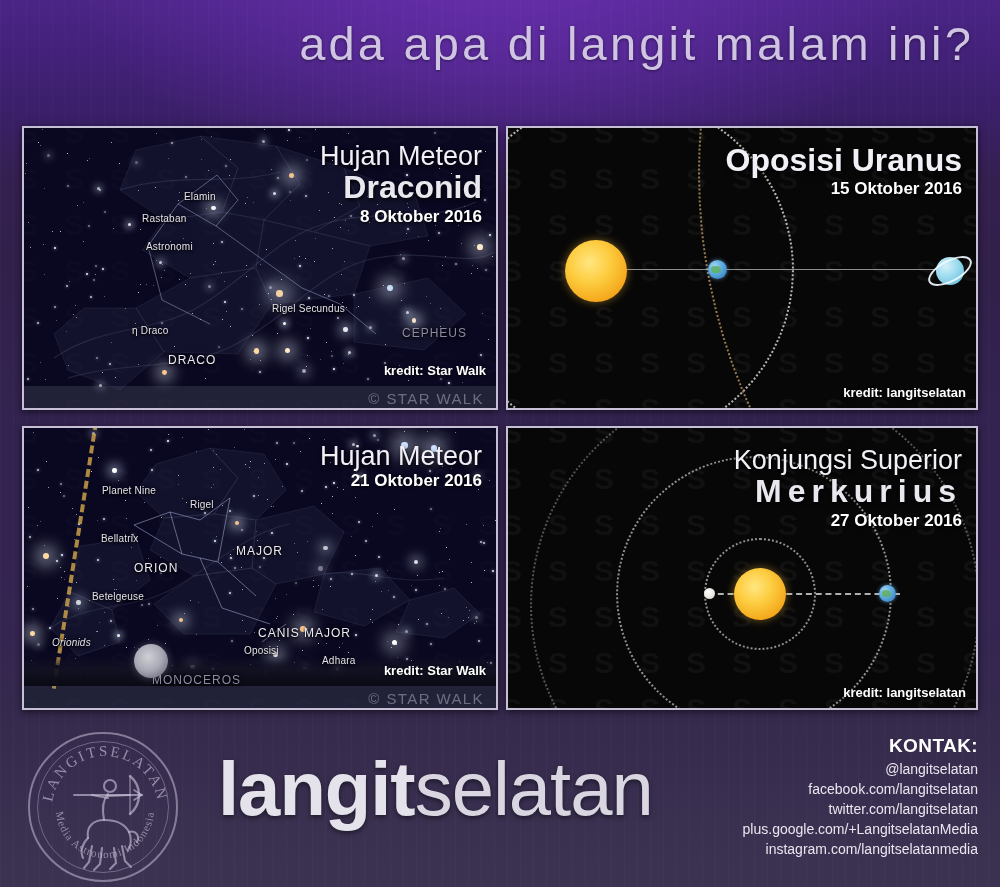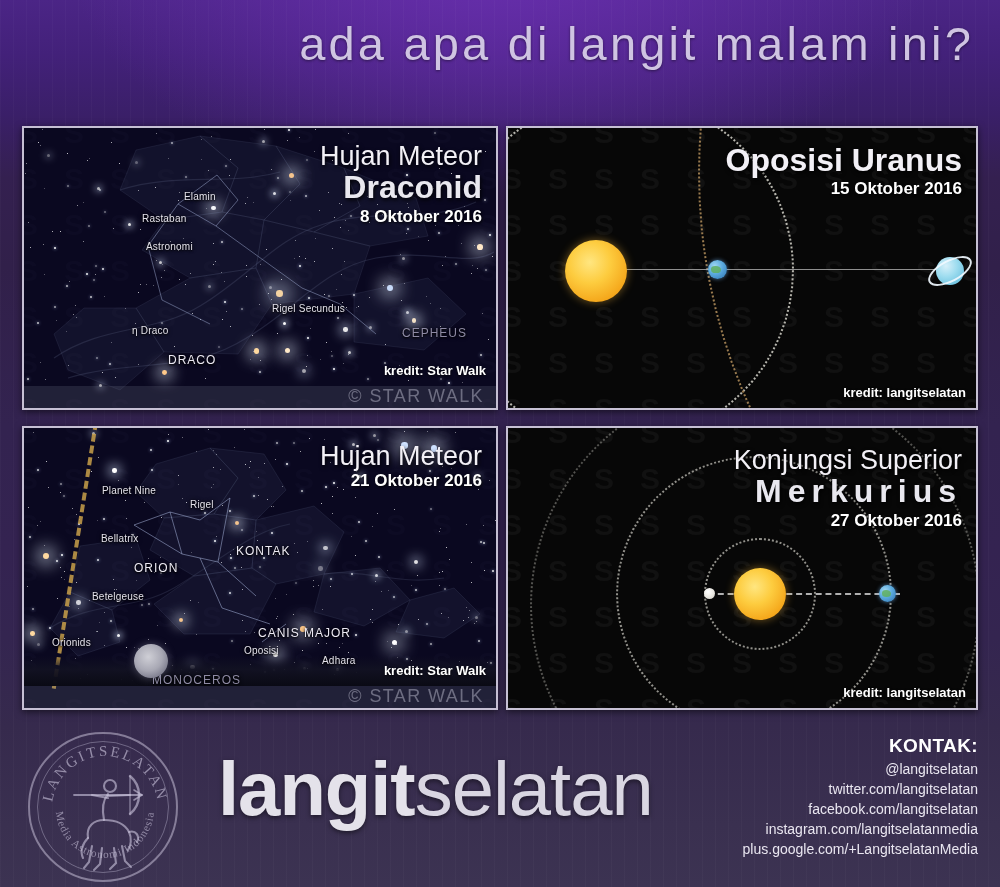--- a/index.html
+++ b/index.html
@@ -82,21 +82,21 @@
 
   .credit{
     position:absolute;right:10px;font-size:13px;color:#fff;font-weight:600;
     text-shadow:0 1px 3px rgba(0,0,0,.9);z-index:7;
   }
   .starwalk-bar{
     position:absolute;left:0;right:0;bottom:0;height:22px;
     background:rgba(120,122,140,.22);z-index:5;
   }
   .starwalk-wm{
-    position:absolute;right:12px;bottom:1px;font-size:18px;letter-spacing:1.4px;
+    position:absolute;right:12px;bottom:1px;font-size:15px;letter-spacing:1.4px;
     color:rgba(215,215,230,.42);z-index:6;white-space:nowrap;
   }
 
   .slabel{
     position:absolute;color:#e3e1ea;font-size:10px;white-space:nowrap;z-index:4;
     text-shadow:0 1px 2px #000,0 0 4px #000;letter-spacing:.2px;
   }
   .slabel.big{font-size:12px;color:#ece9f3;letter-spacing:1px;}
   .slabel.dim{color:#8e8aa4;}
   .figure{position:absolute;z-index:1;opacity:.5;}
@@ -1101,23 +1101,23 @@
 
     <div class="credit" style="bottom:30px;">kredit: Star Walk</div>
     <div class="starwalk-bar"></div>
     <div class="starwalk-wm">© STAR WALK</div>
 
     <div id="lbl-o">
         <div class="slabel" style="left: 78px; top: 57px;">Planet Nine</div>
         <div class="slabel" style="left: 166px; top: 71px;">Rigel</div>
         <div class="slabel" style="left: 77px; top: 105px;">Bellatrix</div>
         <div class="slabel big" style="left: 110px; top: 133px;">ORION</div>
-        <div class="slabel big" style="left: 212px; top: 116px;">KONTAK</div>
+        <div class="slabel big" style="left: 212px; top: 116px;">MAJOR</div>
         <div class="slabel" style="left: 68px; top: 163px;">Betelgeuse</div>
-        <div class="slabel" style="left: 28px; top: 209px;">Orionids</div>
+        <div class="slabel" style="left: 28px; top: 209px; font-style: italic;">Orionids</div>
         <div class="slabel big" style="left: 234px; top: 198px;">CANIS MAJOR</div>
         <div class="slabel" style="left: 220px; top: 217px;">Oposisi</div>
         <div class="slabel" style="left: 298px; top: 227px;">Adhara</div>
         <div class="slabel big dim" style="left: 128px; top: 245px;">MONOCEROS</div>
       </div>
   </div>
 
   <div class="panel diag" style="left:506px;top:426px;width:472px;height:284px;">
     <div class="swm" id="swm-m">
         <span style="left: -6px; top: -10px;">S</span>
@@ -1263,20 +1263,20 @@
     </div>
 
     <div class="wordmark">
       <span class="wm-b">langit</span><span class="wm-l">selatan</span>
     </div>
 
     <div class="contact">
       <div class="kontak-h">KONTAK:</div>
       <div id="contact-list">
           <div class="contact-line">@langitselatan</div>
+          <div class="contact-line">facebook.com/langitselatan</div>
           <div class="contact-line">twitter.com/langitselatan</div>
-          <div class="contact-line">facebook.com/langitselatan</div>
+          <div class="contact-line">plus.google.com/+LangitselatanMedia</div>
           <div class="contact-line">instagram.com/langitselatanmedia</div>
-          <div class="contact-line">plus.google.com/+LangitselatanMedia</div>
         </div>
     </div>
   </div>
 </div>
 
 </body></html>

